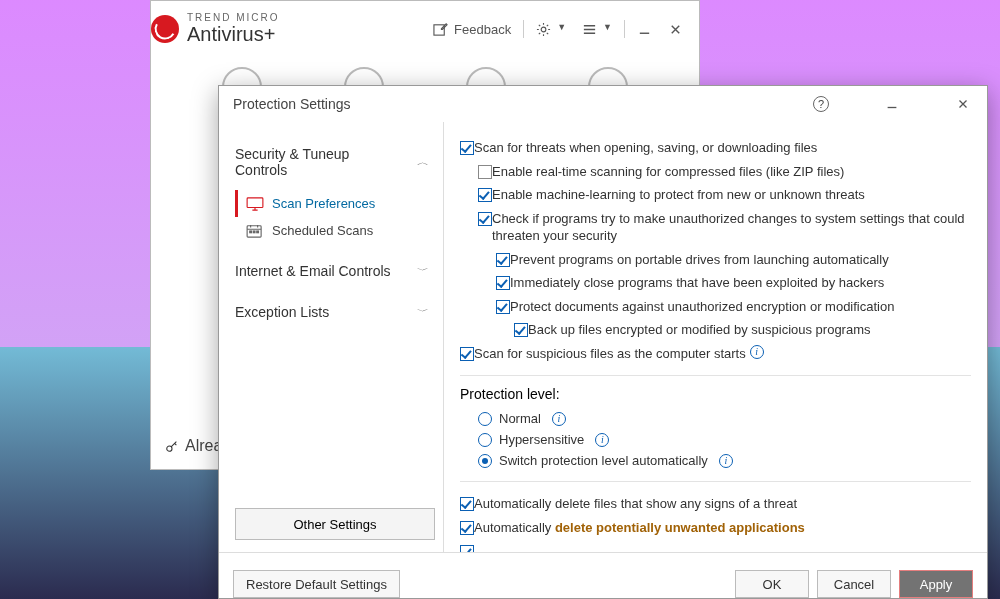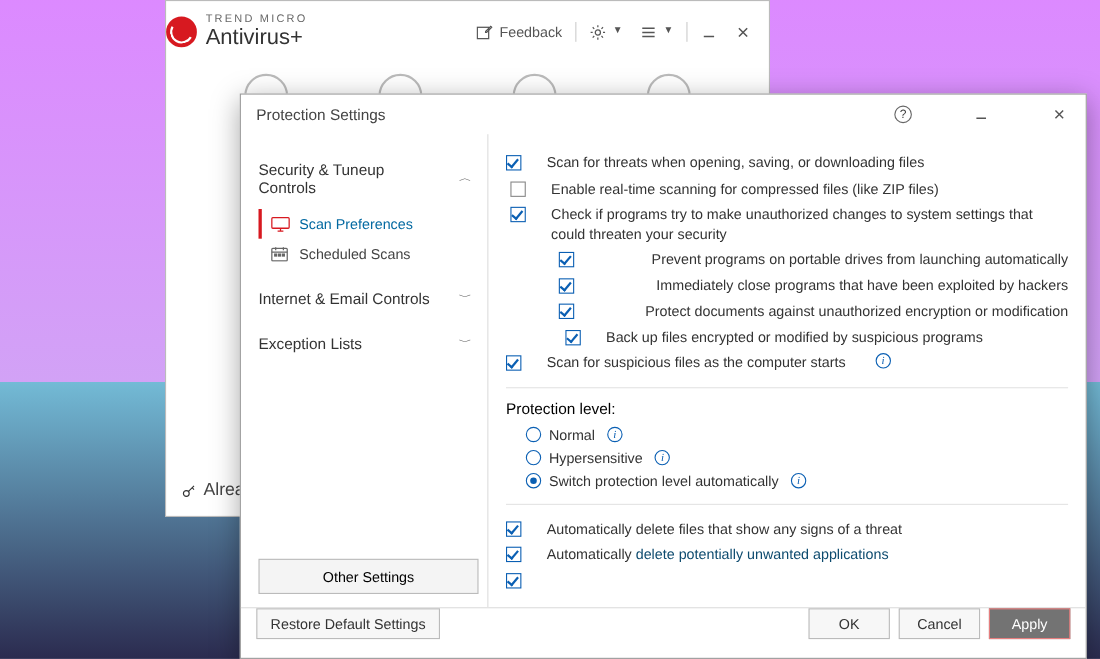--- a/index.html
+++ b/index.html
@@ -45,36 +45,36 @@
   .section-head { display: flex; align-items: center; justify-content: space-between; padding: 6px 14px 6px 0; cursor: pointer; font-size: 14px; color: #333; gap: 12px; }
   .chev { font-size: 12px; color: #666; transform: scaleY(0.7); }
   .sub-items { margin-top: 6px; }
   .sub-item { display: flex; align-items: center; gap: 8px; padding: 6px 0 6px 8px; border-left: 3px solid transparent; color: #444; cursor: pointer; font-size: 13px; }
   .sub-item.active { color: #0369a1; border-left-color: #d71920; }
   .sub-item .si-icon { width: 18px; height: 14px; }
   .sidebar .flex-spacer { flex: 1; }
   .other-settings { margin: 0 8px 0 0; height: 32px; background: #f4f4f4; border: 1px solid #bbb; font-size: 13px; cursor: pointer; }
 
   .content { flex: 1; border-left: 1px solid #ddd; overflow-y: auto; padding: 14px 16px 10px 16px; }
-  .row { display: flex; align-items: flex-start; gap: 23px; padding: 3px 0; line-height: 1.35; }
-  .row.indent1 { margin-left: 4px; }
-  .row.indent2 { margin-left: 48px; justify-content: space-between; }
+  .row { display: flex; align-items: flex-start; gap: 0; padding: 3px 0; line-height: 1.35; }
+  .row.indent1 { margin-left: 18px; }
+  .row.indent2 { margin-left: 36px; }
   .row.indent3 { margin-left: 54px; }
   .chk { width: 14px; height: 14px; border: 1px solid #0a5fb3; background: #fff; display: inline-flex; align-items: center; justify-content: center; flex: none; margin-top: 2px; cursor: pointer; }
   .chk.checked::after { content: ""; width: 8px; height: 4px; border-left: 2px solid #0a5fb3; border-bottom: 2px solid #0a5fb3; transform: rotate(-50deg) translate(0,-1px); }
   .chk.unchecked { border-color: #888; }
   .hr { height: 1px; background: #e3e3e3; margin: 10px 0; }
   .section-label { font-size: 14px; color: #000000; margin: 6px 0 6px 0; }
   .radio-row { display: flex; align-items: center; gap: 7px; padding: 3px 0; margin-left: 18px; cursor: pointer; }
   .radio { width: 14px; height: 14px; border: 1px solid #0a5fb3; border-radius: 50%; display: inline-flex; align-items: center; justify-content: center; flex: none; }
   .radio.sel::after { content: ""; width: 6px; height: 6px; background: #0a5fb3; border-radius: 50%; }
   .info { width: 14px; height: 14px; border: 1px solid #0a5fb3; border-radius: 50%; font-size: 10px; color: #0a5fb3; display: inline-flex; align-items: center; justify-content: center; margin-left: 4px; cursor: pointer; font-style: italic; font-family: Georgia, serif; }
-  .link { color: #0c4a6e; cursor: pointer; }
-
-  .dlg-footer { height: 46px; border-top: 1px solid #ddd; display: flex; align-items: flex-start; padding: 0 14px; gap: 8px; }
+  .link { color: #a16207; cursor: pointer; font-weight: bold; }
+
+  .dlg-footer { height: 46px; border-top: 1px solid #ddd; display: flex; align-items: flex-end; padding: 0 14px; gap: 8px; }
   .dlg-footer .spacer { flex: 1; }
   .btn { height: 28px; min-width: 74px; padding: 0 12px; background: #f7f7f7; border: 1px solid #bbb; font-size: 13px; cursor: pointer; color: #333; }
   .btn.primary { background: #737373; border-color: #e57e7e; color: #fff; }
 </style>
 </head>
 <body>
 
 <div class="bg"></div>
 
 <div class="main-window">
@@ -199,20 +199,24 @@
       <div class="row">
           <span class="chk checked"></span>
           <span>Scan for threats when opening, saving, or downloading files</span>
         </div>
       <div class="row indent1">
           <span class="chk unchecked"></span>
           <span>Enable real-time scanning for compressed files (like ZIP files)</span>
         </div>
       <div class="row indent1">
           <span class="chk checked"></span>
+          <span>Enable machine-learning to protect from new or unknown threats</span>
+        </div>
+      <div class="row indent1">
+          <span class="chk checked"></span>
           <span>Check if programs try to make unauthorized changes to system settings that could threaten your security</span>
         </div>
       <div class="row indent2">
           <span class="chk checked"></span>
           <span>Prevent programs on portable drives from launching automatically</span>
         </div>
       <div class="row indent2">
           <span class="chk checked"></span>
           <span>Immediately close programs that have been exploited by hackers</span>
         </div>

